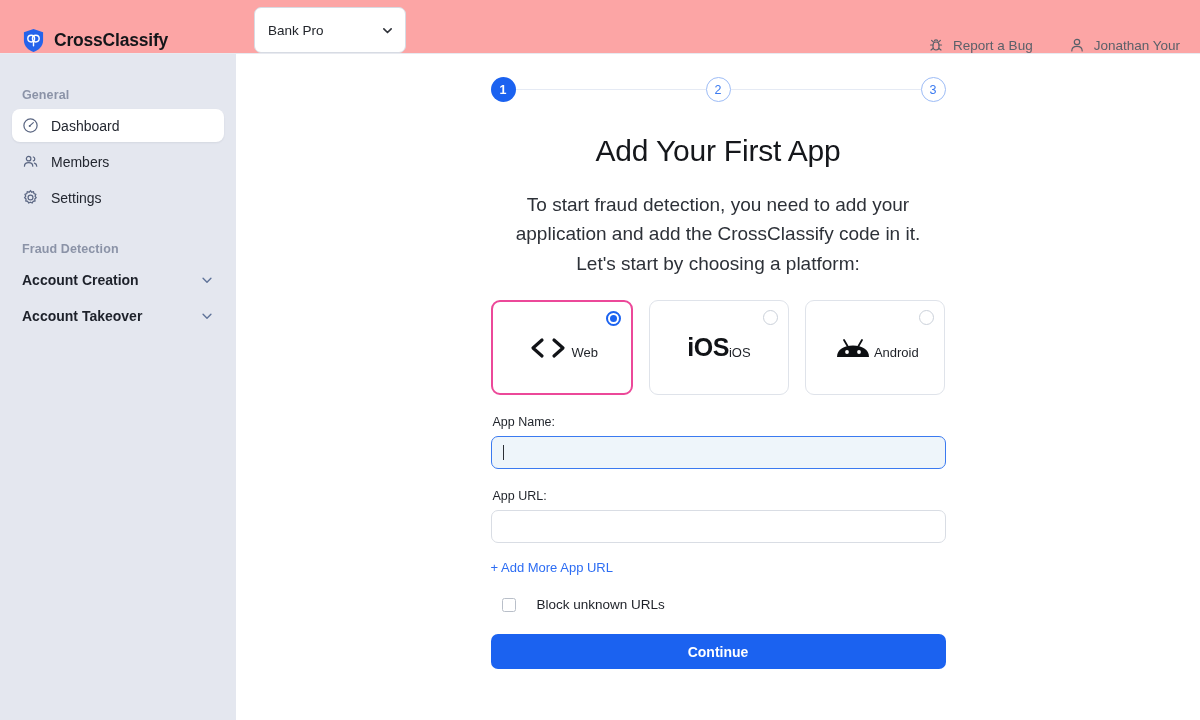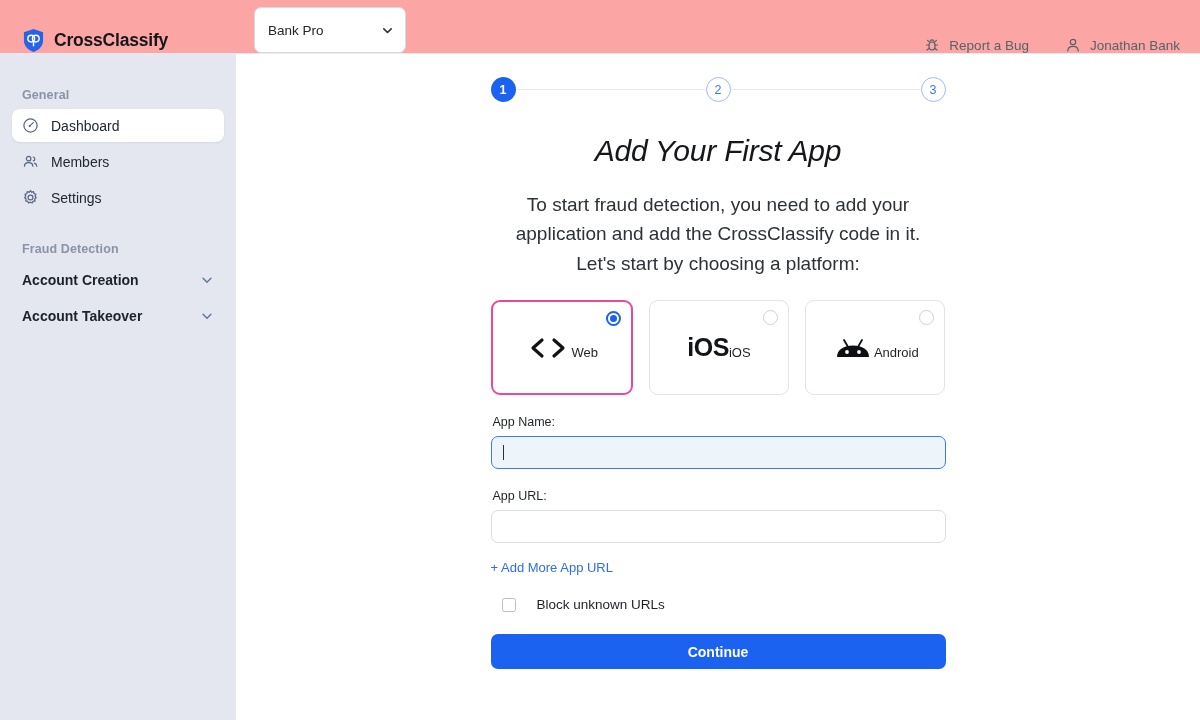--- a/index.html
+++ b/index.html
@@ -81,21 +81,21 @@
     width: 25px; height: 25px; border-radius: 50%;
     display: flex; align-items: center; justify-content: center;
     font-size: 12.5px; flex: 0 0 auto;
   }
   .step.done { background: #1b62f0; color: #fff; font-weight: bold; }
   .step.todo { background: #fff; color: #3b7af0; border: 1.5px solid #9dbcf6; }
   .step-line { flex: 1; height: 1.5px; background: #e5eaf4; }
 
   .title {
     text-align: center; font-size: 30px; font-weight: normal;
-    color: #15171b; margin: 32px 0 0 0; letter-spacing: -0.2px; font-style: italic;
+    color: #15171b; margin: 32px 0 0 0; letter-spacing: -0.2px;
   }
   .subtitle {
     text-align: center; font-size: 19px; color: #2d3138;
     line-height: 1.55; margin: 22px auto 0 auto; width: 430px;
   }
 
   
   .platforms { display: flex; gap: 16px; margin-top: 22px; }
   .pcard {
     flex: 1; height: 95px;
@@ -170,21 +170,21 @@
           <path d="M5 8 H2.5 M11 8 H13.5 M5.5 5.2 L3.6 3.3 M10.5 5.2 L12.4 3.3 M5 11.5 L3 13 M11 11.5 L13 13" stroke-linecap="round"></path>
           <path d="M6.3 4.6 a1.7 1.7 0 0 1 3.4 0"></path>
         </svg>
         <span>Report a Bug</span>
       </div>
       <div class="tb-item">
         <svg viewBox="0 0 16 16" fill="none" stroke="#5b6069" stroke-width="1.2">
           <circle cx="8" cy="5" r="2.7"></circle>
           <path d="M2.8 14 c0-2.9 2.3-4.6 5.2-4.6 s5.2 1.7 5.2 4.6" stroke-linecap="round"></path>
         </svg>
-        <span>Jonathan Bank</span>
+        <span>Jonathan Your</span>
       </div>
     </div>
   </div>
 
   <div class="body">
 
     <div class="sidebar">
       <div class="side-head">General</div>
 
       <div class="side-item active">

